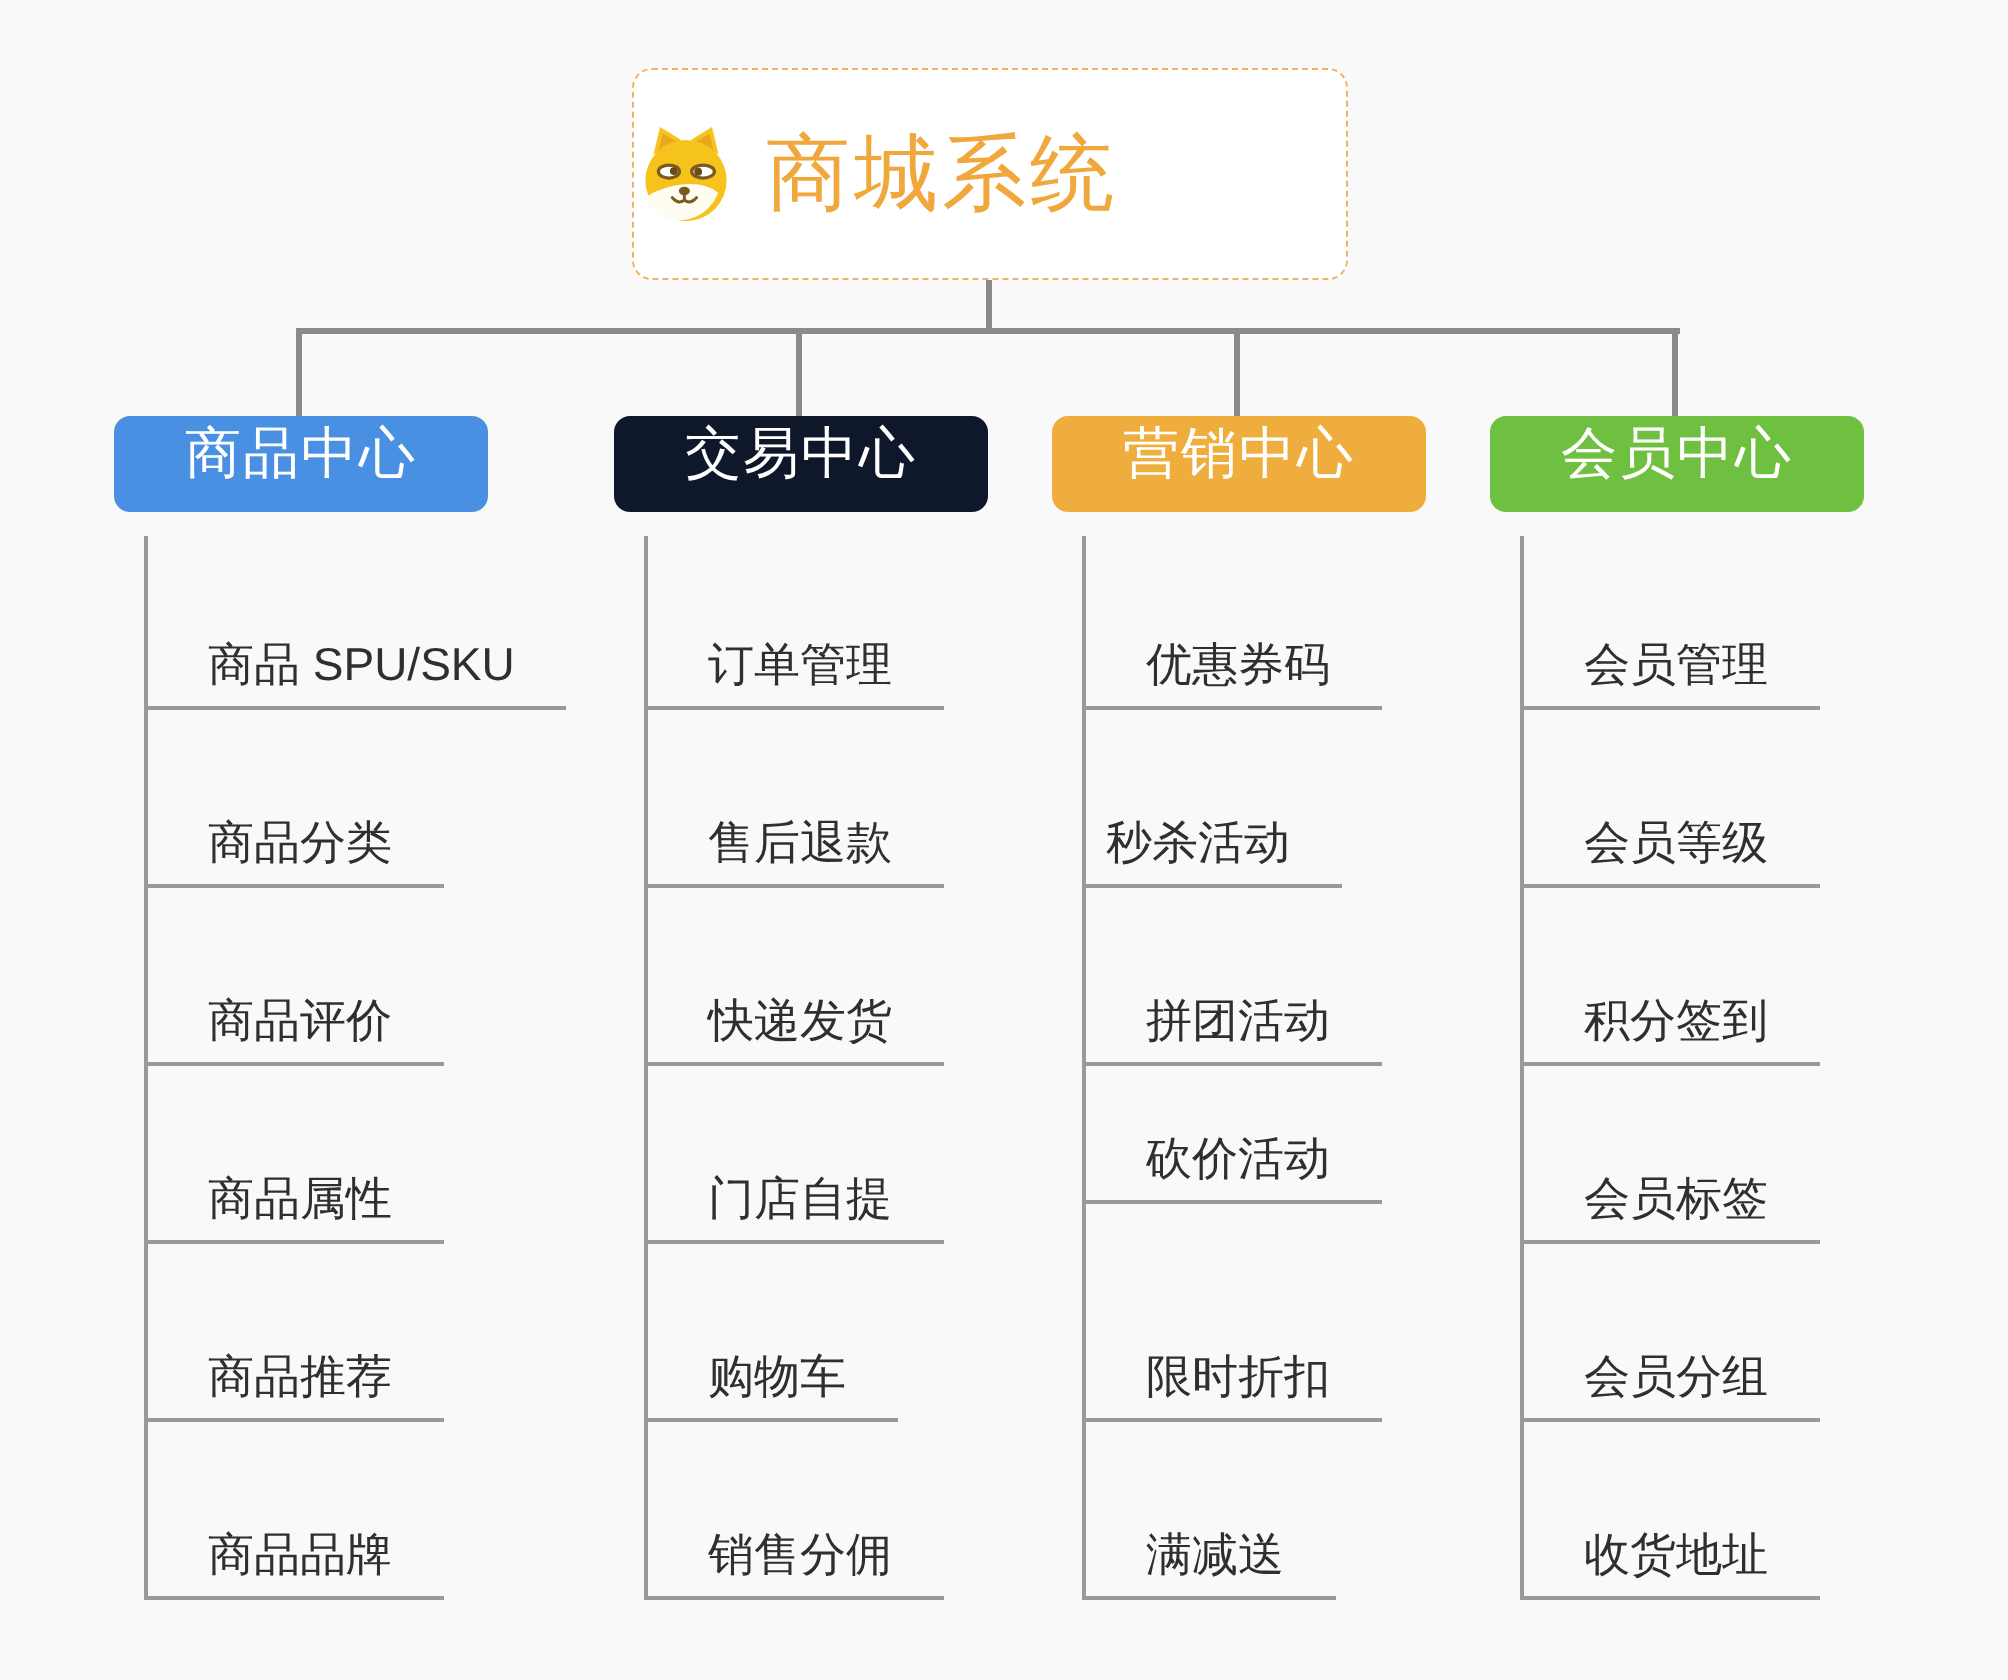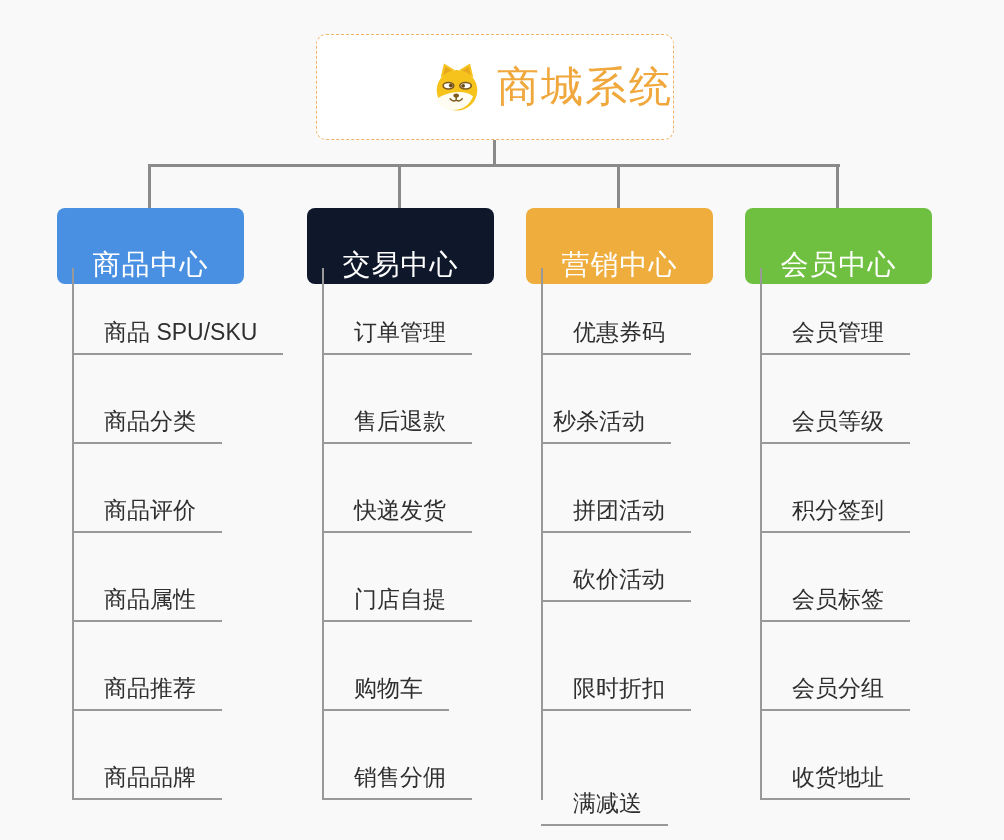--- a/index.html
+++ b/index.html
@@ -13,21 +13,21 @@
     background:var(--canvas-bg,#f9f9f9);
     overflow:hidden;
   }
   
   .root-node{
     position:absolute;left:316px;top:34px;
     width:358px;height:106px;
     background:var(--root-bg,#fff);
     border:1px dashed var(--root-border,#F2B263);
     border-radius:10px;
-    display:flex;align-items:center;justify-content:flex-end;
+    display:flex;align-items:center;justify-content:flex-start;
     gap:14px;
     box-sizing:border-box;
   }
   .root-title{
     font-size:42px;
     letter-spacing:2px;
     color:var(--root-title,#F0A73C);
     white-space:nowrap;
   }
   .doge{width:52px;height:52px;flex:0 0 auto;}
@@ -36,23 +36,23 @@
   .conn-root-v{left:493px;top:140px;width:3px;height:27px;}
   .conn-h{left:149px;top:164px;width:691px;height:3px;}
   .conn-drop{top:164px;width:3px;height:44px;}
   .drop-0{left:148px;}
   .drop-1{left:398px;}
   .drop-2{left:617px;}
   .drop-3{left:836px;}
   
   .column{position:absolute;top:208px;width:250px;height:632px;}
   .branch-node{
-    width:187px;height:76px;
+    width:187px;height:48px;
     border-radius:8px;
-    display:flex;align-items:flex-end;justify-content:center;
+    display:flex;align-items:flex-start;justify-content:center;
     color:#fff;font-size:28px;letter-spacing:1px;
     white-space:nowrap;
   }
   .trunk{
     position:absolute;left:15px;top:60px;
     width:2px;height:532px;
     background:var(--trunk,#999);
   }
   .leaf-row{
     position:absolute;left:15px;
@@ -124,21 +124,21 @@
       <div class="column" style="left: 526px;">
         <div class="branch-node" style="background: rgb(238, 173, 60);">
           <span>营销中心</span>
         </div>
         <div class="trunk"></div>
         <div class="leaf-row" style="top: 109px;">优惠券码</div>
         <div class="leaf-row" style="top: 198px; padding-left: 12px;">秒杀活动</div>
         <div class="leaf-row" style="top: 287px;">拼团活动</div>
         <div class="leaf-row" style="top: 356px;">砍价活动</div>
         <div class="leaf-row" style="top: 465px;">限时折扣</div>
-        <div class="leaf-row" style="top: 580px;">满减送</div>
+        <div class="leaf-row" style="top: 554px;">满减送</div>
       </div>
       <div class="column" style="left: 745px;">
         <div class="branch-node" style="background: rgb(111, 192, 65);">
           <span>会员中心</span>
         </div>
         <div class="trunk"></div>
         <div class="leaf-row" style="top: 109px;">会员管理</div>
         <div class="leaf-row" style="top: 198px;">会员等级</div>
         <div class="leaf-row" style="top: 287px;">积分签到</div>
         <div class="leaf-row" style="top: 376px;">会员标签</div>

